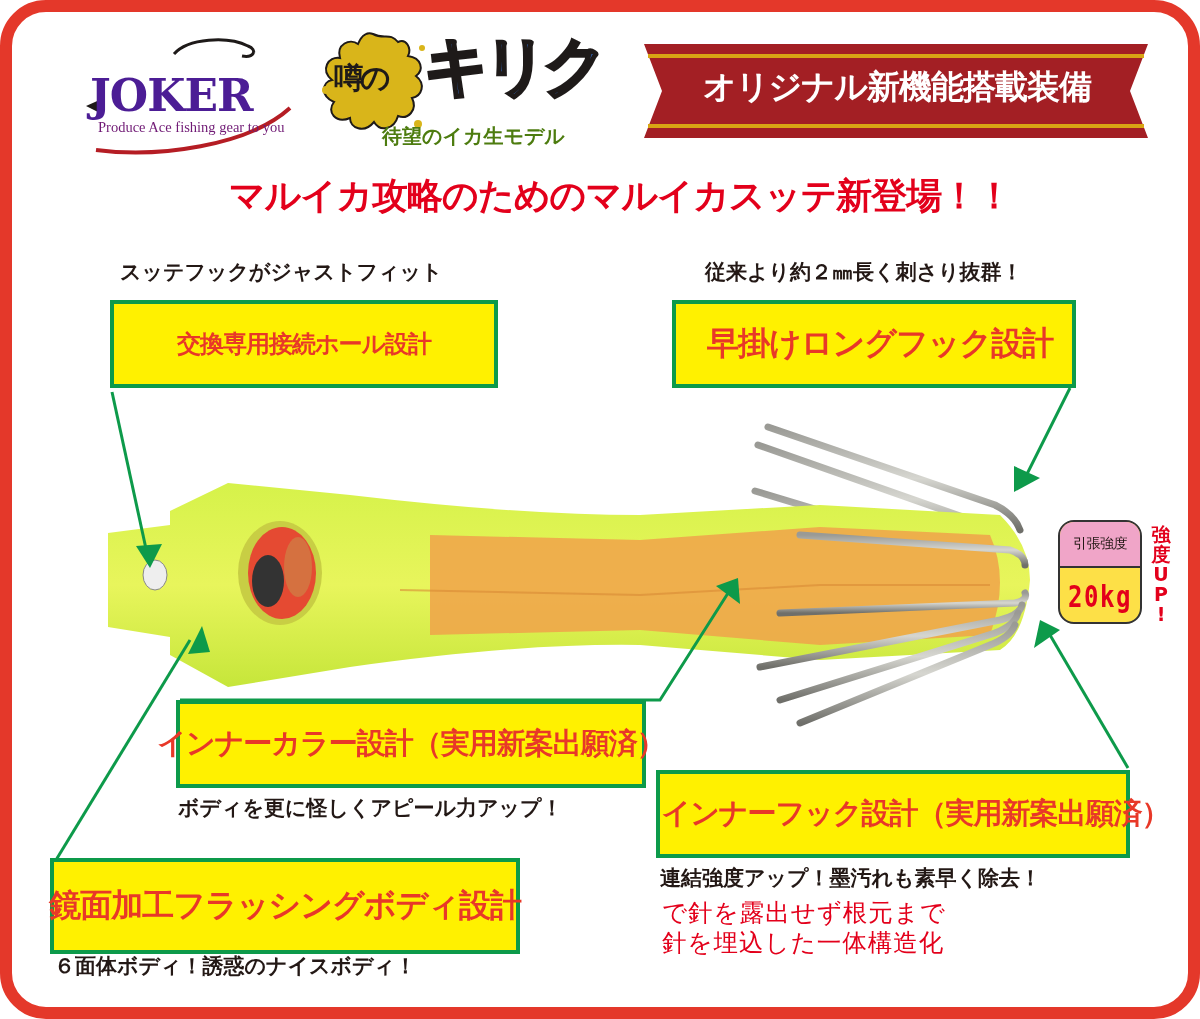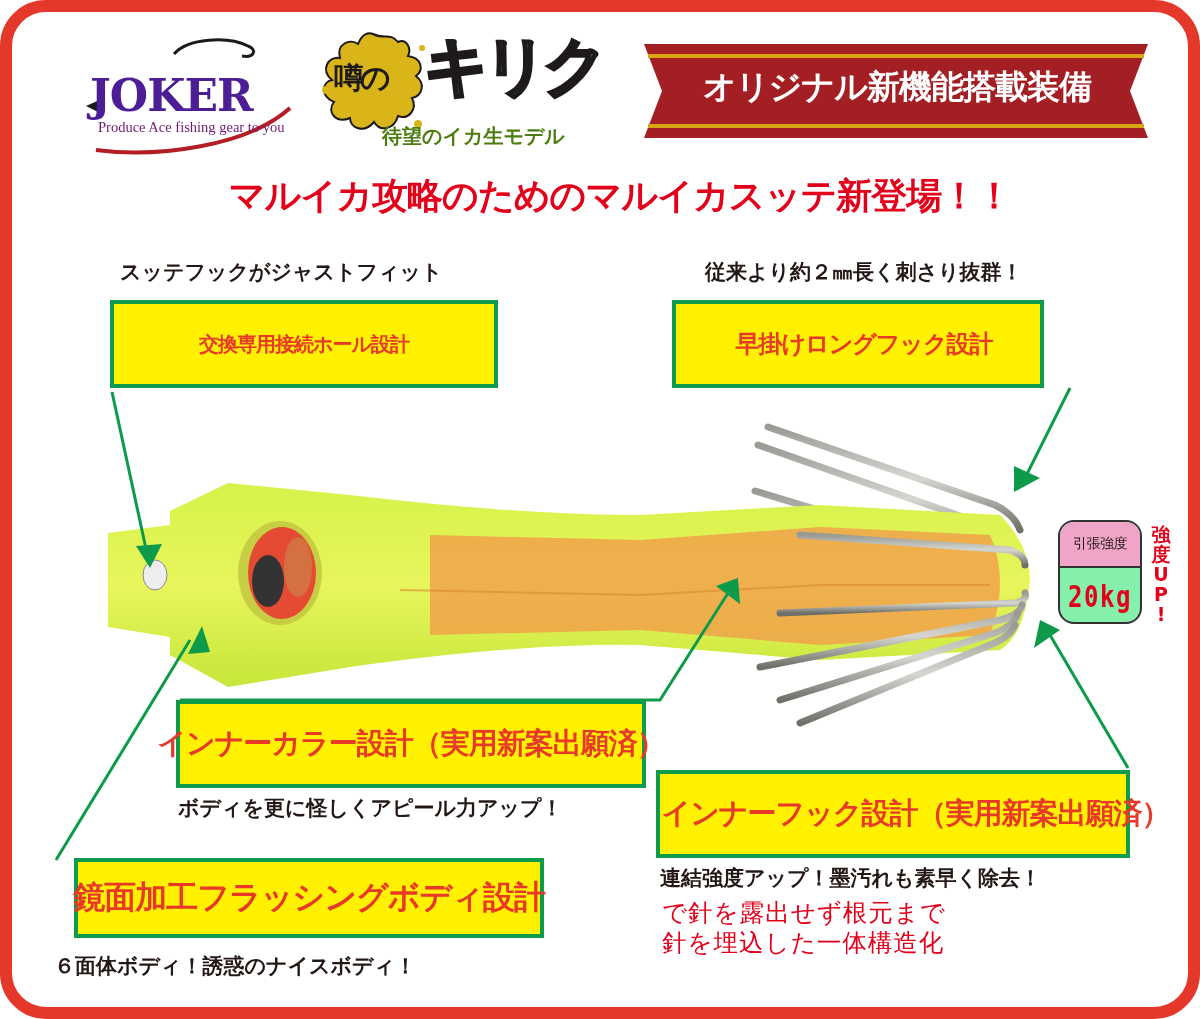--- a/index.html
+++ b/index.html
@@ -37,21 +37,21 @@
   .caption { font-size:21px; color:#231815; white-space:nowrap;font-weight:bold; }
   .callout { box-sizing:border-box; border:4px solid #0d9a4a; background:#fff100;
              color:#e83828; font-weight:bold; white-space:nowrap; display:flex;
              align-items:center; justify-content:center; letter-spacing:-1px; }
 
   .red-note { left:662px; top:898px; width:500px; font-size:24.5px; color:#e3001b;
               line-height:30px; white-space:nowrap; letter-spacing:1px; }
 
   
   .badge { left:1058px; top:520px; width:84px; height:104px; box-sizing:border-box;
-           border:2px solid #333; border-radius:16px; overflow:hidden; background:#86efac; }
+           border:2px solid #333; border-radius:16px; overflow:hidden; background:#fde047; }
   .badge-top { height:44px; background:#f0a5c8; border-bottom:2px solid #333;
                display:flex; align-items:center; justify-content:center; font-size:14px;
                color:#231815; letter-spacing:-0.5px; }
   .badge-val { height:56px; display:flex; align-items:center; justify-content:center;
                font-size:30px; color:#e3001b; font-family:"DejaVu Sans Mono", monospace;
                font-weight:bold; transform:scaleX(0.8); letter-spacing:2px; }
   .upv { left:1148px; top:524px; width:26px; font-size:19px; line-height:20px;
          font-weight:bold; color:#e3001b; text-align:center; }
   .upv span { display:block; }
 </style>
@@ -139,26 +139,26 @@
   <g fill="#0d9a4a">
     <polygon points="150,568 136,546 162,544"></polygon>
     <polygon points="1014,492 1014,466 1040,478"></polygon>
     <polygon points="738,578 716,586 740,604"></polygon>
     <polygon points="202,626 188,654 210,652"></polygon>
     <polygon points="1040,620 1034,648 1060,630"></polygon>
   </g>
 </svg>
 
 <div class="abs caption" style="left:120px;top:258px;">スッテフックがジャストフィット</div>
-<div class="abs callout" style="left:110px;top:300px;width:388px;height:88px;font-size:20px;">
+<div class="abs callout" style="left:110px;top:300px;width:388px;height:88px;font-size:24px;">
   <span>交換専用接続ホール設計</span>
 </div>
 
 <div class="abs caption" style="left:705px;top:258px;">従来より約２㎜長く刺さり抜群！</div>
-<div class="abs callout" style="left:672px;top:300px;width:372px;height:88px;font-size:24px;padding-left:12px;">
+<div class="abs callout" style="left:672px;top:300px;width:404px;height:88px;font-size:32px;padding-left:12px;">
   <span>早掛けロングフック設計</span>
 </div>
 
 <div class="abs badge">
   <div class="badge-top">引張強度</div>
   <div class="badge-val">20kg</div>
 </div>
 <div class="abs upv">
   <span>強</span>
   <span>度</span>
@@ -174,16 +174,16 @@
 
 <div class="abs callout" style="left:656px;top:770px;width:474px;height:88px;font-size:29px;padding-left:45px;">
   <span>インナーフック設計（実用新案出願済）</span>
 </div>
 <div class="abs caption" style="left:660px;top:864px;">連結強度アップ！墨汚れも素早く除去！</div>
 <div class="abs red-note">
   <div>で針を露出せず根元まで</div>
   <div>針を埋込した一体構造化</div>
 </div>
 
-<div class="abs callout" style="left:50px;top:858px;width:470px;height:80px;font-size:32px;margin-left:24px;">
+<div class="abs callout" style="left:50px;top:858px;width:470px;height:96px;font-size:32px;">
   <span>鏡面加工フラッシングボディ設計</span>
 </div>
 <div class="abs caption" style="left:54px;top:952px;">６面体ボディ！誘惑のナイスボディ！</div>
 
 </body></html>

